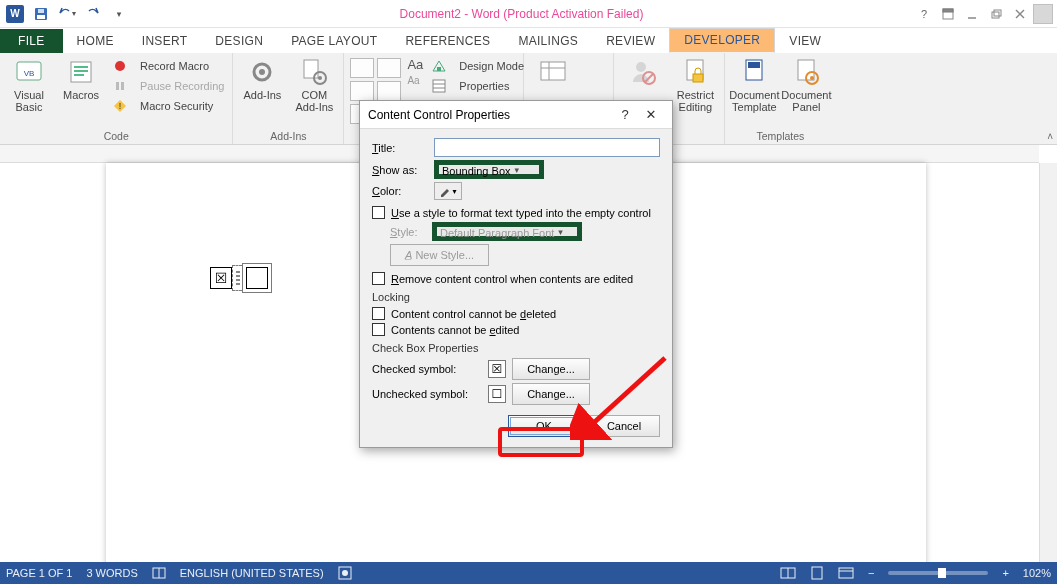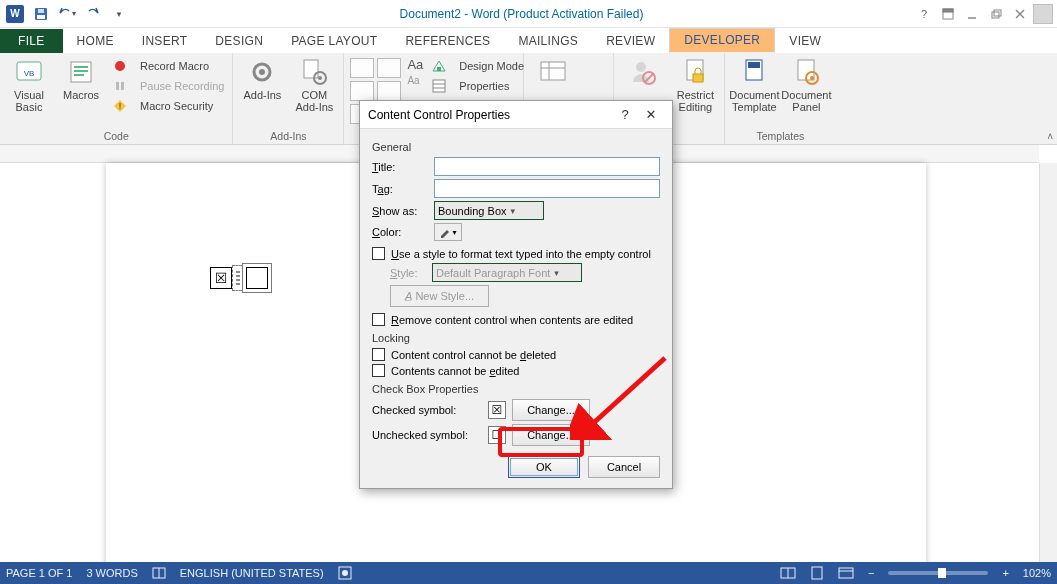--- a/index.html
+++ b/index.html
@@ -2,21 +2,21 @@
 <html><head>
 <meta charset="utf-8">
 <style>
   * { box-sizing: border-box; margin: 0; padding: 0; font-family: "Segoe UI", Tahoma, sans-serif; }
   html, body { width: 1057px; height: 584px; overflow: hidden; background:#fff; }
   
   .titlebar { height: 28px; background:#fff; display:flex; align-items:center; font-size:11px; color:#666; border-bottom:1px solid #e3e3e3;}
   .titlebar .qat { display:flex; align-items:center; gap:4px; padding-left:4px;}
   .qat-btn { width:22px; height:22px; display:flex; align-items:center; justify-content:center; border:1px solid transparent;}
   .word-glyph { width:18px; height:18px; background:#2b579a; color:#fff; font-size:10px; font-weight:bold; display:flex;align-items:center;justify-content:center; border-radius:2px;}
-  .titlebar .docname { flex:1; text-align:center; color:#0369a1; font-size:12px; }
+  .titlebar .docname { flex:1; text-align:center; color:#ec4899; font-size:12px; }
   .titlebar .wincontrols { display:flex; align-items:center; gap:2px; padding-right:4px;}
   .wincontrols .qat-btn svg { stroke:#777; }
   .avatar-box { width:20px;height:20px;background:#d8d8d8;border:1px solid #c0c0c0;}
 
   
   .tabstrip { height:25px; background:#fff; display:flex; align-items:flex-end; font-size:12px; }
   .tab { padding:4px 14px 5px; color:#444; text-transform:uppercase; letter-spacing:.3px; cursor:default;}
   .tab.file { background:#14532d; color:#fff; padding:5px 18px;}
   .tab.active { color:#2b579a; border:1px solid #d4d4d4; border-bottom:1px solid #f1f1f1; background:#fdba74;}
   
@@ -56,21 +56,21 @@
   .dialog { position:absolute; left:359px; top:100px; width:314px; background:#f0f0f0; border:1px solid #9a9a9a; box-shadow:2px 3px 10px rgba(0,0,0,.35); font-size:11px; color:#000;}
   .dlg-title { height:28px; display:flex; align-items:center; padding:0 8px; background:#fff; border-bottom:1px solid #dcdcdc; font-size:12px;}
   .dlg-title .t { flex:1;}
   .dlg-title .hbtn { width:26px; text-align:center; font-size:13px; color:#333;}
   .dlg-body { padding:6px 12px 10px;}
   .section-label { color:#333; margin:6px 0 4px; }
   .row { display:flex; align-items:center; gap:6px; margin:3px 0;}
   .row label { width:56px; }
   .row label.wide { width:110px;}
   .txt-input { flex:1; height:19px; border:1px solid #7a9ac0; background:#fff; padding:1px 3px; font-size:11px;}
-  .combo { height:19px; border:1px solid #14532d; background:#e9e9e9; display:flex; align-items:center; padding:0 3px; font-size:11px; gap:4px;}
+  .combo { height:19px; border:5px solid #14532d; background:#e9e9e9; display:flex; align-items:flex-start; padding:0 3px; font-size:11px; gap:4px;}
   .combo .arrow { font-size:9px; color:#555;}
   .combo.disabled { color:#9a9a9a; }
   .check { width:13px; height:13px; border:1px solid #333; background:#fff; display:inline-block;}
   .btn { height:22px; padding:0 14px; border:1px solid #adadad; background:linear-gradient(#fdfdfd,#e6e6e6); font-size:11px;}
   .btn.def { border:1px solid #2b579a; outline:1px solid #7aa7d8; outline-offset:-3px;}
   .btn.disabled { color:#9a9a9a; background:#efefef;}
   .color-swatch { width:28px; height:18px; border:1px solid #adadad; background:#eee; display:flex;align-items:center;justify-content:center; gap:1px;}
   .sym-preview { width:18px;height:18px;border:1px solid #777;background:#fff;display:flex;align-items:center;justify-content:center;font-size:12px;}
   .dlg-footer { display:flex; justify-content:flex-end; gap:8px; margin-top:10px;}
   .underline-key { text-decoration:underline; }
@@ -361,28 +361,23 @@
   </div>
 </div>
 
 <div class="dialog">
   <div class="dlg-title">
     <span class="t">Content Control Properties</span>
     <span class="hbtn">?</span>
     <span class="hbtn">✕</span>
   </div>
   <div class="dlg-body">
-    <div class="section-label">General</div>
 
     <div class="row">
       <label><span class="underline-key">T</span>itle:</label>
-      <input class="txt-input" value="" style="">
-    </div>
-    <div class="row">
-      <label>T<span class="underline-key">a</span>g:</label>
       <input class="txt-input" value="" style="">
     </div>
     <div class="row">
       <label><span class="underline-key">S</span>how as:</label>
       <div class="combo" style="width:110px;">
         <span>Bounding Box</span>
         <span class="arrow">▾</span>
       </div>
     </div>
     <div class="row">

